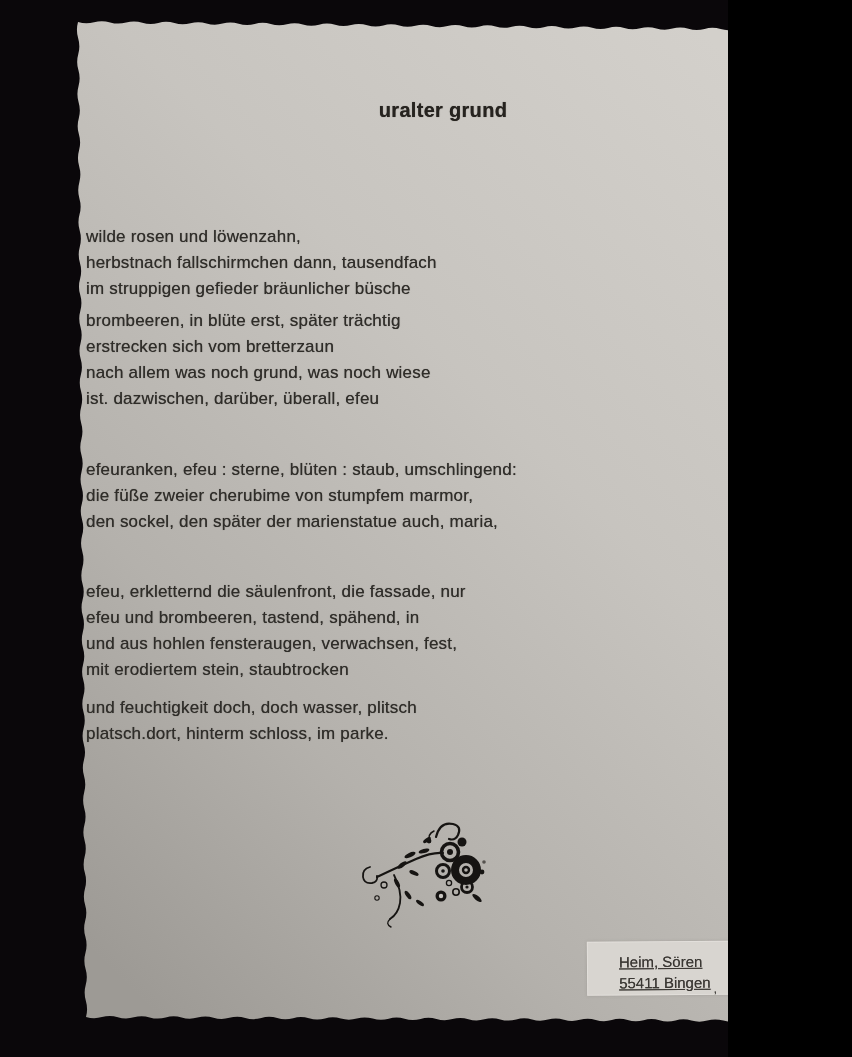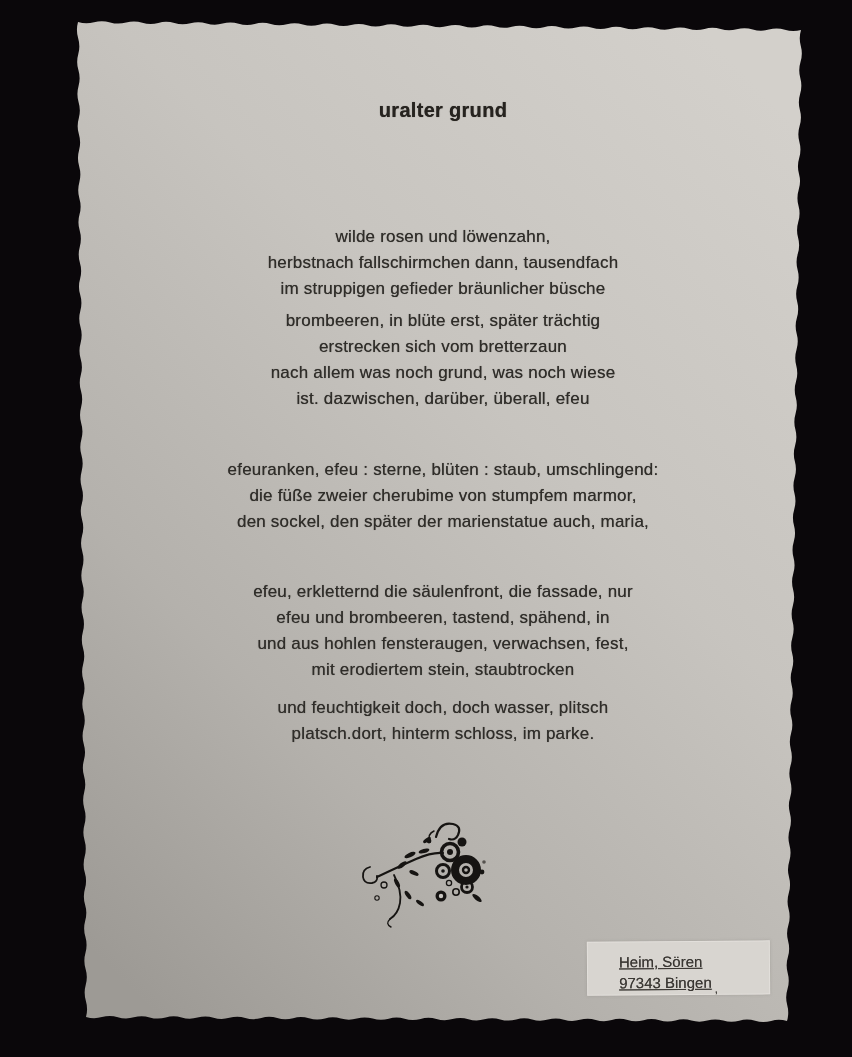--- a/index.html
+++ b/index.html
@@ -1,33 +1,33 @@
 <!DOCTYPE html>
 <html><head>
 <meta charset="utf-8">
 <style>
   html,body{margin:0;padding:0;background:#000;}
   .scene{
     position:relative;
-    width:852px;height:1057px;
+    width:728px;height:1057px;
     background:#0a070a;
     overflow:hidden;
     font-family:"Liberation Sans","DejaVu Sans",sans-serif;
   }
   .paper-svg{position:absolute;left:0;top:0;width:852px;height:1057px;}
   .content{position:absolute;left:0;top:0;width:852px;height:1057px;}
   .poem-title{
     position:absolute;left:86px;top:96px;width:714px;
     text-align:center;font-size:20px;font-weight:700;
     color:#26231f;letter-spacing:.3px;line-height:28px;
     text-shadow:0 0 .7px rgba(38,35,31,.85);
   }
   .stanza{
     position:absolute;left:86px;width:714px;
-    text-align:center;font-size:17px;line-height:26px;
+    font-size:17px;line-height:26px;
     color:#2f2d29;letter-spacing:.2px;
     text-shadow:0 0 .7px rgba(47,45,41,.8);
   }
   .stanza-1{top:224px}
   .stanza-2{top:308px}
   .stanza-3{top:457px}
   .stanza-4{top:579px}
   .stanza-5{top:695px}
   .flourish{position:absolute;left:350px;top:815px;width:160px;height:120px;}
   .address-label{
@@ -139,18 +139,18 @@
         <ellipse cx="58" cy="80" rx="5" ry="2" transform="rotate(55 58 80)"></ellipse>
         <ellipse cx="70" cy="88" rx="4.6" ry="1.9" transform="rotate(35 70 88)"></ellipse>
         <ellipse cx="127" cy="83" rx="5.8" ry="2.2" transform="rotate(40 127 83)"></ellipse>
       </g>
       <circle cx="91" cy="81" r="2.2" fill="#c9c6c1"></circle>
     </svg>
 
     <div class="address-label">
       <div class="address-text">
         <div>Heim, Sören</div>
-        <div><span>97343 Bingen</span><span class="stray-mark">,</span></div>
+        <div><span>55411 Bingen</span><span class="stray-mark">,</span></div>
       </div>
     </div>
 
   </div>
 </div>
 
 </body></html>

